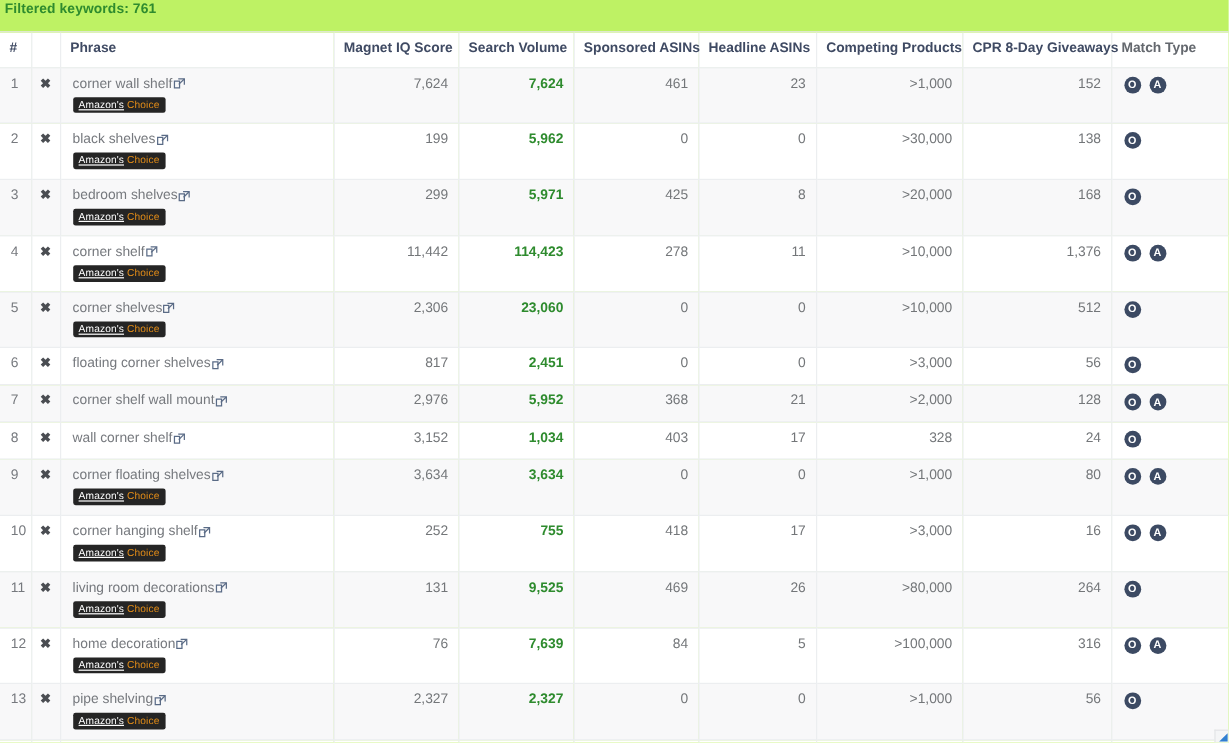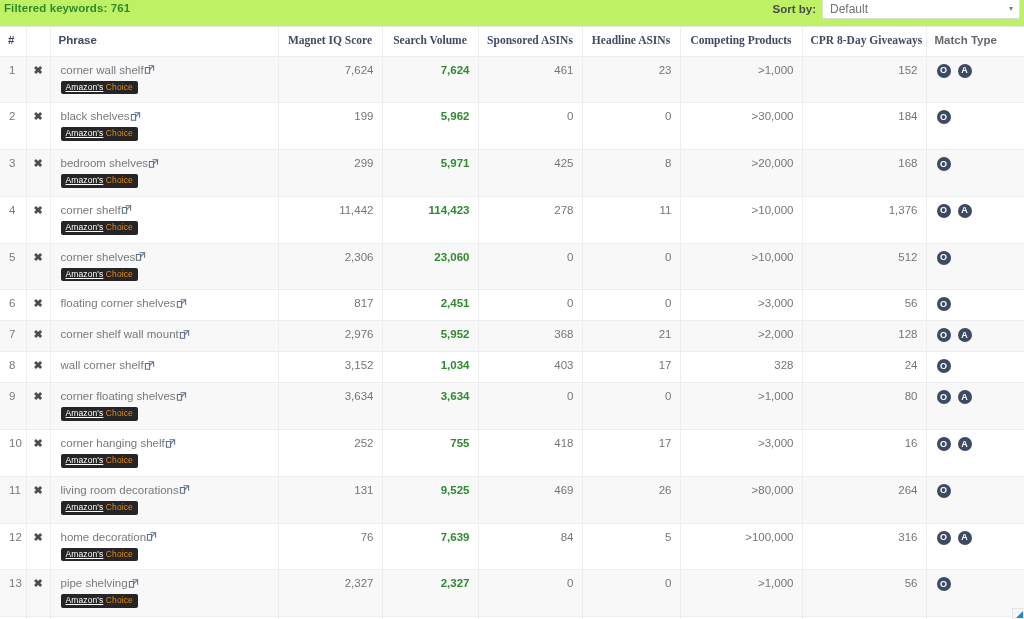--- a/index.html
+++ b/index.html
@@ -101,21 +101,21 @@
     font-size: 11.5px;
     font-weight: bold;
     color: #3f4a63;
     padding: 7px 8px 8px 8px;
     text-align: left;
     border-bottom: 1px solid #d9dbdf;
     white-space: nowrap;
     height: 29px;
     vertical-align: middle;
   }
-  thead th.num { text-align: center; font-family: Liberation Serif, serif; }
+  thead th.num { text-align: center; }
   thead th.muted { color: #64686e; font-weight: bold; }
 
   
   col.c-idx    { width: 26px; }
   col.c-del    { width: 24px; }
   col.c-phrase { width: 228px; }
   col.c-iq     { width: 104px; }
   col.c-sv     { width: 96px; }
   col.c-spon   { width: 104px; }
   col.c-head   { width: 98px; }
@@ -211,27 +211,20 @@
   }
 </style>
 </head>
 <body>
 
 <div class="page">
 
   <div class="topbar">
     <div class="filtered-count">Filtered keywords: 761</div>
 
-    <div class="sortby-wrap">
-      <span class="sortby-label">Sort by:</span>
-      <div class="sortby-select">
-        <span class="sortby-value">Default</span>
-        <span class="sortby-caret">▾</span>
-      </div>
-    </div>
   </div>
 
   <div class="table-scroll">
     <table class="kw">
       <colgroup>
         <col class="c-idx">
           <col class="c-del">
           <col class="c-phrase">
         <col class="c-iq">
           <col class="c-sv">
@@ -293,21 +286,21 @@
                     <path d="M6.6 2.5H14v7.2" stroke="#5a6b86" stroke-width="1.5" fill="none"></path>
                     <path d="M7.2 9.2 13.6 2.9" stroke="#5a6b86" stroke-width="1.5"></path>
                   </svg>
                 </span>
               </span><span class="ac-badge"><span class="ac-a">Amazon's</span> <span class="ac-c">Choice</span></span></td>
             <td class="num">199</td>
             <td class="sv">5,962</td>
             <td class="num">0</td>
             <td class="num">0</td>
             <td class="num">&gt;30,000</td>
-            <td class="num">184</td>
+            <td class="num">138</td>
             <td class="match">
               <span class="match-badges">
                 <span class="mbadge">O</span>
               </span>
             </td>
           </tr>
           <tr class="alt">
             <td class="idx">3</td>
             <td class="del"><span class="del-btn">✖</span></td>
             <td class="phrase"><span class="phrase-line">

